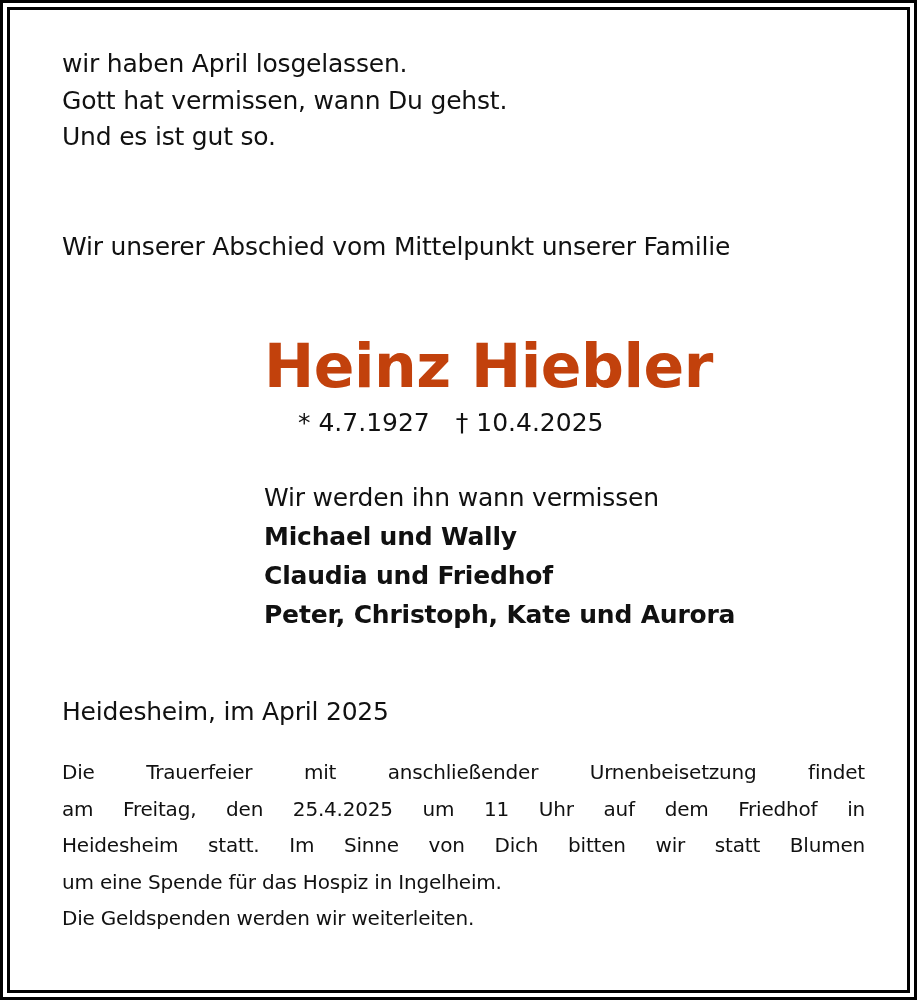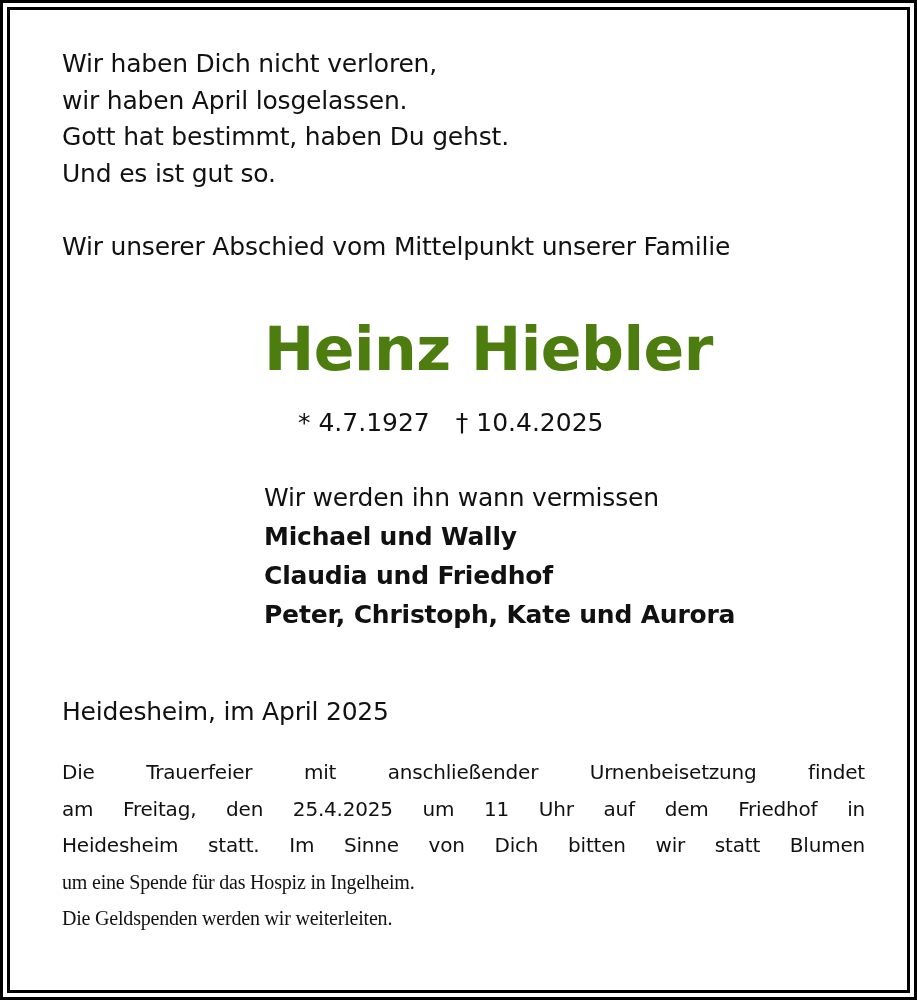--- a/index.html
+++ b/index.html
@@ -41,27 +41,27 @@
       top: 46px;
     }
     .poem .line { display: block; height: 36.5px; }
     .farewell {
       left: 62px;
       top: 229px;
     }
     .name {
       position: absolute;
       left: 264px;
-      top: 313px;
+      top: 330px;
       font-size: 60px;
       line-height: 72px;
       font-weight: bold;
       letter-spacing: -0.5px;
       white-space: nowrap;
-      color: #4d7c0f;
+      color: #c2410c;
     }
     .dates {
       position: absolute;
       left: 298px;
       top: 405px;
       font-size: 25px;
       line-height: 36px;
       white-space: nowrap;
     }
     .dates .death { margin-left: 26px; margin-top: 32px; }
@@ -89,33 +89,31 @@
     .notice .jline {
       display: block;
       height: 36.5px;
       text-align: justify;
       text-align-last: justify;
       white-space: nowrap;
     }
     .notice .jline.last {
       text-align: right;
       text-align-last: left;
-      font-family: Liberation Serif, serif;
     }
   </style>
 </head>
 <body>
 
 <div class="frame-outer"></div>
 <div class="frame-inner"></div>
 
 <div class="txt poem">
-  <span class="line">Wir haben Dich nicht verloren,</span>
   <span class="line">wir haben April losgelassen.</span>
-  <span class="line">Gott hat bestimmt, haben Du gehst.</span>
+  <span class="line">Gott hat vermissen, wann Du gehst.</span>
   <span class="line">Und es ist gut so.</span>
 </div>
 
 <div class="txt farewell">Wir unserer Abschied vom Mittelpunkt unserer Familie</div>
 
 <div class="name">Heinz Hiebler</div>
 
 <div class="dates">
   <span class="birth">* 4.7.1927</span><span class="death">† 10.4.2025</span>
 </div>

